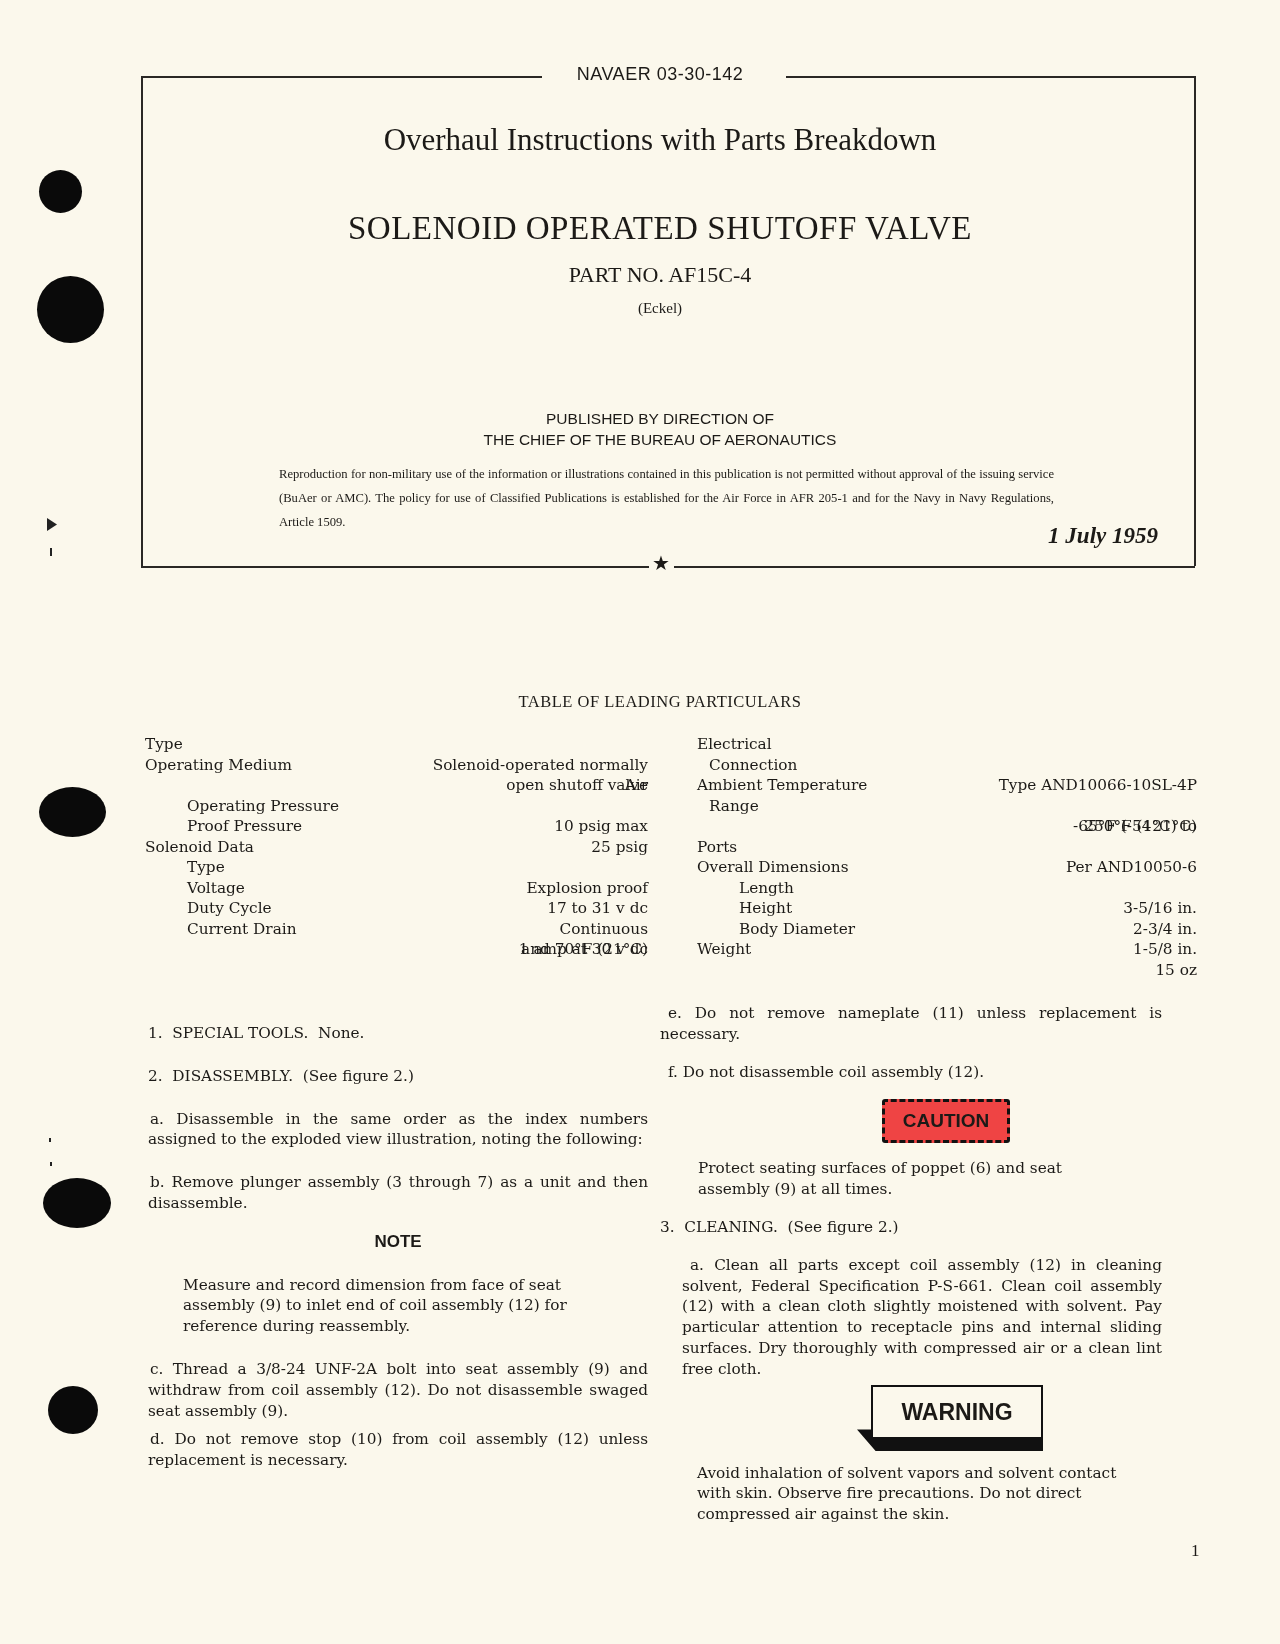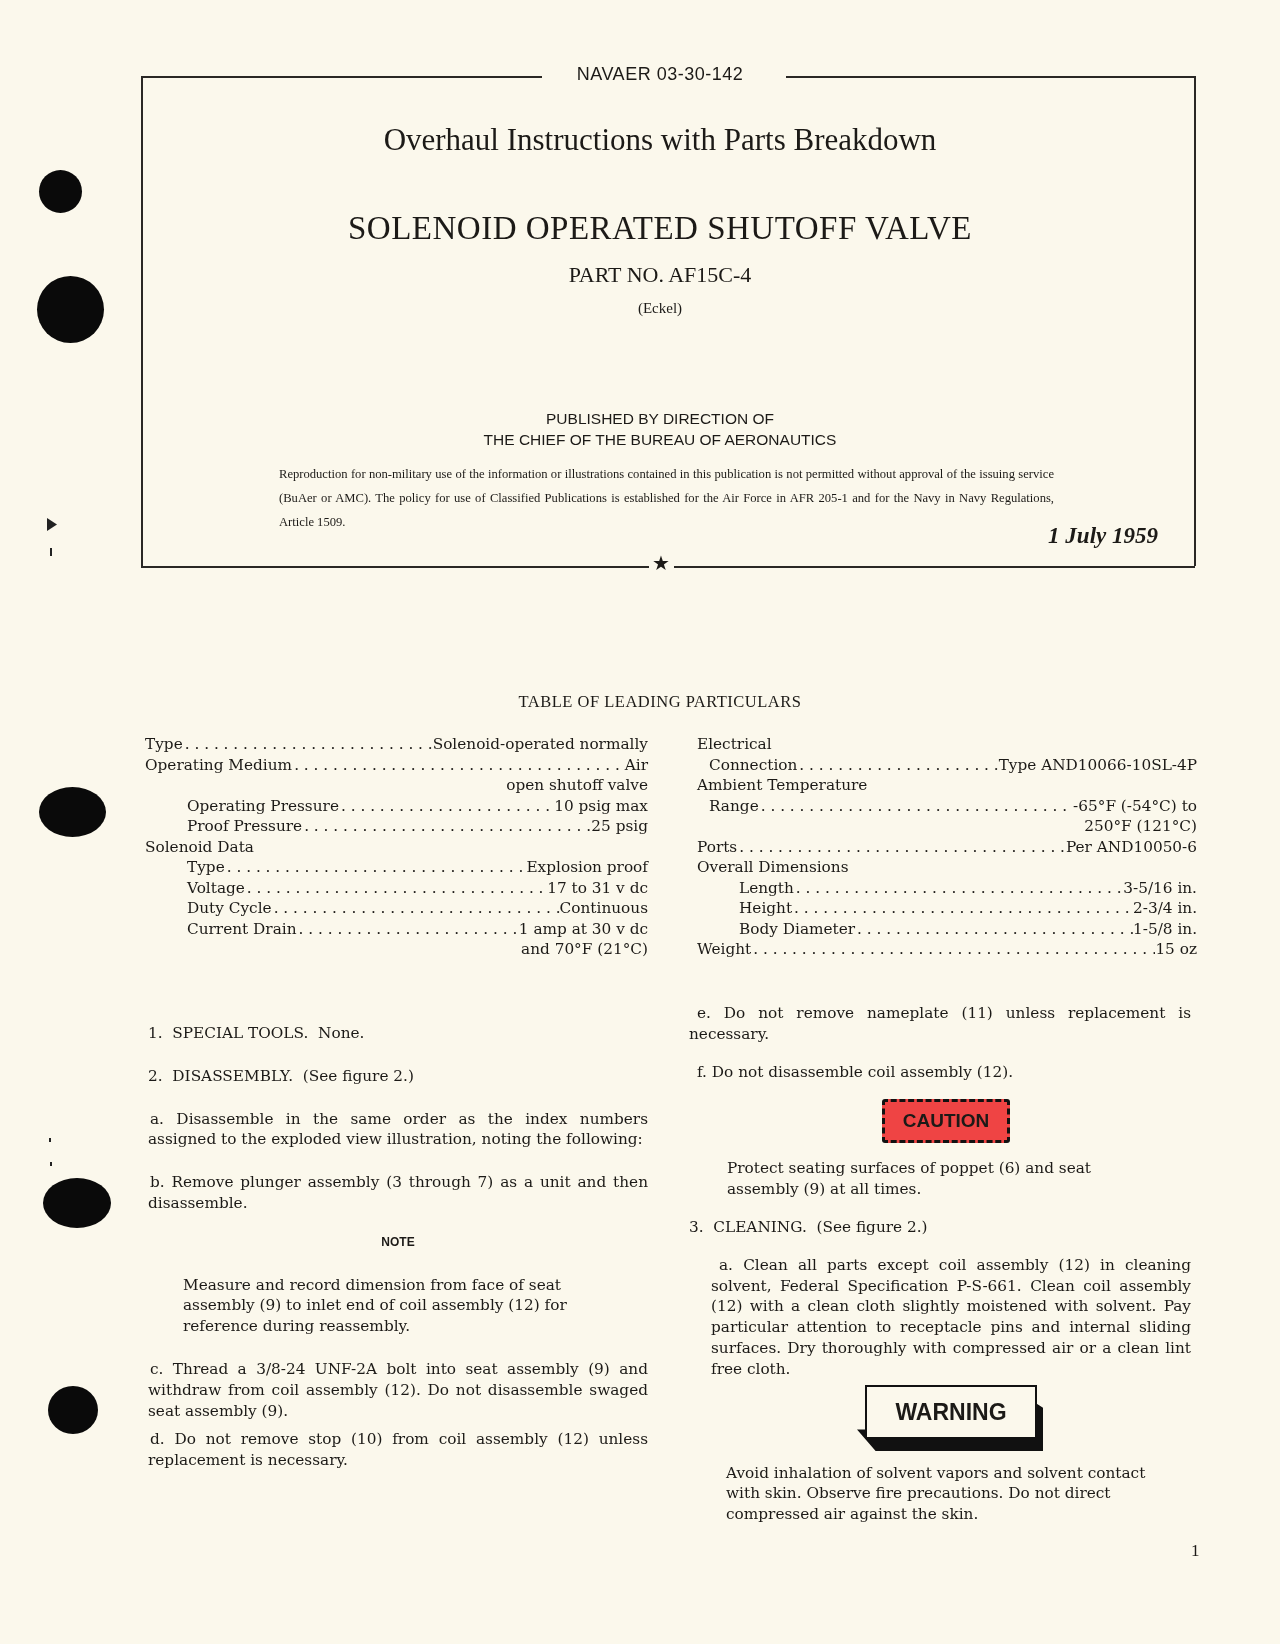--- a/index.html
+++ b/index.html
@@ -56,50 +56,50 @@
   }
 
   
   .tlp-title {
     position: absolute; top: 692px; left: 0; width: 1320px; text-align: center;
     font-family: "Liberation Serif", serif; font-size: 16.5px; letter-spacing: 0.5px;
   }
   .tlp-col { position: absolute; font-size: 15.3px; line-height: 20.5px; }
   .tlp-col.left { left: 145px; width: 503px; top: 734px; }
   .tlp-col.right { left: 697px; width: 500px; top: 734px; }
-  .row { display: flex; white-space: nowrap; height: 20.5px; }
+  .row { display: flex; white-space: nowrap; height: 20.5px; flex-direction: column; }
   .row .lbl { flex: 0 0 auto; }
   .row .dots { flex: 1 1 auto; overflow: hidden; letter-spacing: 3px; padding: 0 2px; }
   .row .dots::before { content: ". . . . . . . . . . . . . . . . . . . . . . . . . . . . . . . . . . . . . . . . . . . ."; letter-spacing: 0; }
   .row .val { flex: 0 0 auto; text-align: right; }
   .row.cont { justify-content: flex-end; }
   .ind1 { padding-left: 42px; }
   .ind1s { padding-left: 12px; }
   .ind2 { padding-left: 42px; }
 
   
   .col { position: absolute; font-size: 15.3px; line-height: 20.8px; }
   .col.left { left: 148px; width: 500px; }
-  .col.right { left: 689px; width: 502px; }
+  .col.right { left: 660px; width: 502px; }
   .para { margin: 0; text-align: justify; }
-  .heading { font-family: "Liberation Sans", sans-serif; font-weight: bold; font-size: 12px; text-align: center; }
+  .heading { font-family: "Liberation Sans", sans-serif; font-weight: bold; font-size: 17px; text-align: center; }
 
   .caution-box {
     position: absolute; left: 882px; top: 1099px; width: 122px; height: 38px;
     border: 3px dashed #111; border-radius: 3px;
     display: flex; align-items: center; justify-content: center;
     font-family: "Liberation Sans", sans-serif; font-weight: bold; font-size: 19px; background: #ef4444;
   }
   .warning-wrap { position: absolute; left: 857px; top: 1385px; width: 186px; height: 66px; }
   .warning-shadow {
     position: absolute; left: 0; top: 12px; width: 186px; height: 54px; background: #111;
     clip-path: polygon(0 60%, 10% 100%, 100% 100%, 100% 20%, 91% 0, 91% 60%);
   }
   .warning-box {
-    position: absolute; left: 8px; top: 0; width: 168px; height: 50px;
+    position: absolute; left: 14px; top: 0; width: 168px; height: 50px;
     border: 2.5px solid #111; background: #fbf8ec;
     display: flex; align-items: center; justify-content: center;
     font-family: "Liberation Sans", sans-serif; font-weight: bold; font-size: 23px;
   }
   .page-num { position: absolute; left: 1191px; top: 1541px; font-size: 17px; font-family: "Liberation Serif", serif; }
 </style>
 </head>
 <body>
 
 <div class="punch" style="left:39px;top:170px;width:43px;height:43px;"></div>

